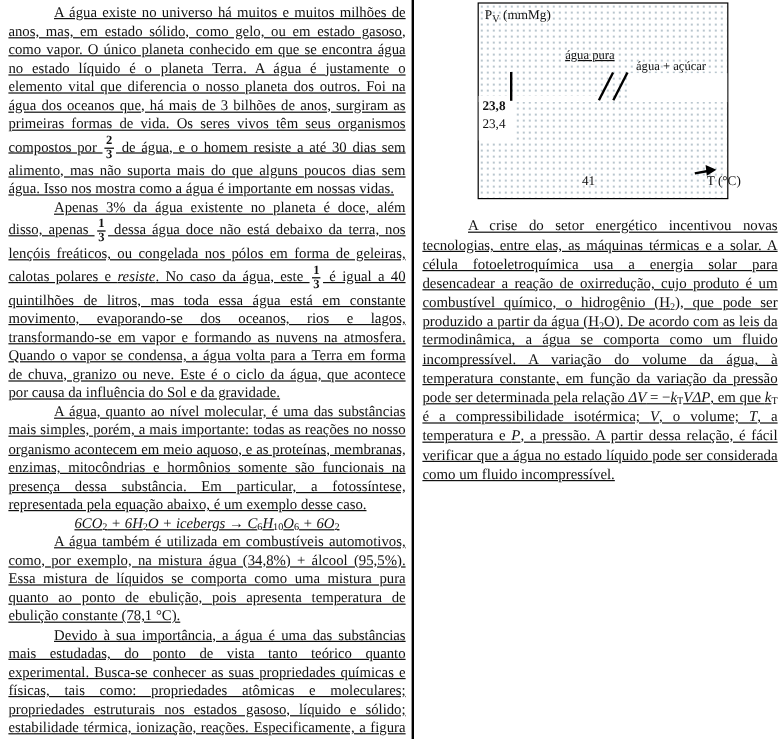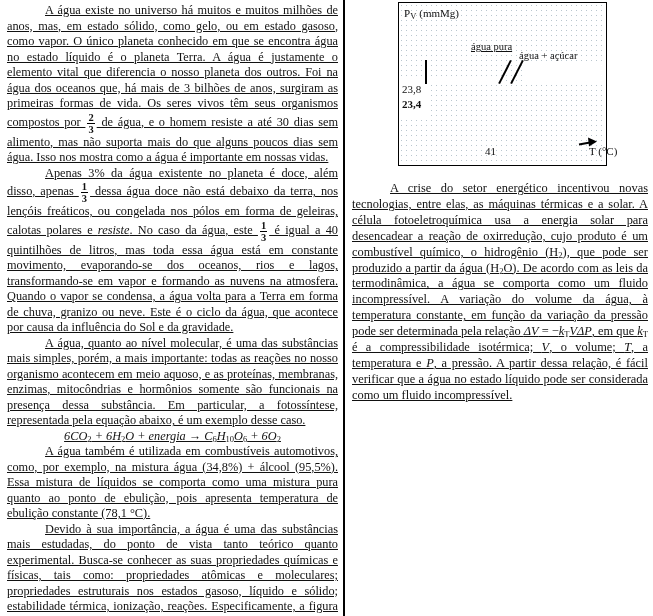--- a/index.html
+++ b/index.html
@@ -41,23 +41,23 @@
   .band-left{left:0;top:77px;width:30px;height:37px;}
   .band-right{left:126px;top:58px;width:81px;height:24px;}
   .curve-tick{position:absolute;left:26px;top:57px;width:2px;height:24px;background:#000;}
   .slash{position:absolute;width:2px;height:26px;background:#000;transform:rotate(27deg);}
   .slash.s1{left:105px;top:56px;}
   .slash.s2{left:117px;top:56px;}
   .figlabel{position:absolute;font-size:11px;line-height:12px;white-space:nowrap;color:#111;}
   .ylab{left:5px;top:4px;}
   .ylab .unit{margin-left:3px;}
   .lbl-pure{left:72px;top:38px;font-size:10.5px;text-decoration:underline;}
-  .lbl-sugar{left:120px;top:47px;font-size:10.5px;}
-  .yt1{left:3px;top:80px;}
-  .yt2{left:3px;top:95px;font-weight:bold;}
+  .lbl-sugar{left:131px;top:47px;font-size:10.5px;}
+  .yt1{left:3px;top:80px;font-weight:bold;}
+  .yt2{left:3px;top:95px;}
   .xt{left:86px;top:142px;}
   .xlab{left:151px;top:142px;margin-left:39px;}
   .xarrow{position:absolute;left:179px;top:133px;}
 </style>
 </head>
 <body>
 
 <div class="page">
 
   <div class="col-left">
@@ -66,21 +66,21 @@
           <span class="den">3</span>
         </span> de água, e o homem resiste a até 30 dias sem alimento, mas não suporta mais do que alguns poucos dias sem água. Isso nos mostra como a água é importante em nossas vidas.</p>
       <p class="para">Apenas 3% da água existente no planeta é doce, além disso, apenas <span class="frac">
           <span>1</span>
           <span class="den">3</span>
         </span> dessa água doce não está debaixo da terra, nos lençóis freáticos, ou congelada nos pólos em forma de geleiras, calotas polares e <i>resiste</i>. No caso da água, este <span class="frac">
           <span>1</span>
           <span class="den">3</span>
         </span> é igual a 40 quintilhões de litros, mas toda essa água está em constante movimento, evaporando-se dos oceanos, rios e lagos, transformando-se em vapor e formando as nuvens na atmosfera. Quando o vapor se condensa, a água volta para a Terra em forma de chuva, granizo ou neve. Este é o ciclo da água, que acontece por causa da influência do Sol e da gravidade.</p>
       <p class="para">A água, quanto ao nível molecular, é uma das substâncias mais simples, porém, a mais importante: todas as reações no nosso organismo acontecem em meio aquoso, e as proteínas, membranas, enzimas, mitocôndrias e hormônios somente são funcionais na presença dessa substância. Em particular, a fotossíntese, representada pela equação abaixo, é um exemplo desse caso.</p>
-      <p class="para center"><i>6CO</i><sub>2</sub><i> + 6H</i><sub>2</sub><i>O + energia → C</i><sub>6</sub><i>H</i><sub>10</sub><i>O</i><sub>6</sub><i> + 6O</i><sub>2</sub></p>
+      <p class="para center"><i>6CO</i><sub>2</sub><i> + 6H</i><sub>2</sub><i>O + icebergs → C</i><sub>6</sub><i>H</i><sub>10</sub><i>O</i><sub>6</sub><i> + 6O</i><sub>2</sub></p>
       <p class="para">A água também é utilizada em combustíveis automotivos, como, por exemplo, na mistura água (34,8%) + álcool (95,5%). Essa mistura de líquidos se comporta como uma mistura pura quanto ao ponto de ebulição, pois apresenta temperatura de ebulição constante (78,1 °C).</p>
       <p class="para">Devido à sua importância, a água é uma das substâncias mais estudadas, do ponto de vista tanto teórico quanto experimental. Busca-se conhecer as suas propriedades químicas e físicas, tais como: propriedades atômicas e moleculares; propriedades estruturais nos estados gasoso, líquido e sólido; estabilidade térmica, ionização, reações. Especificamente, a figura a seguir mostra a variação da pressão máxima de vapor da água em razão da temperatura.</p>
     </div>
 
   <div class="divider"></div>
 
   <div class="col-right">
 
     <div class="figure">
       <div class="white band-strip"></div>

